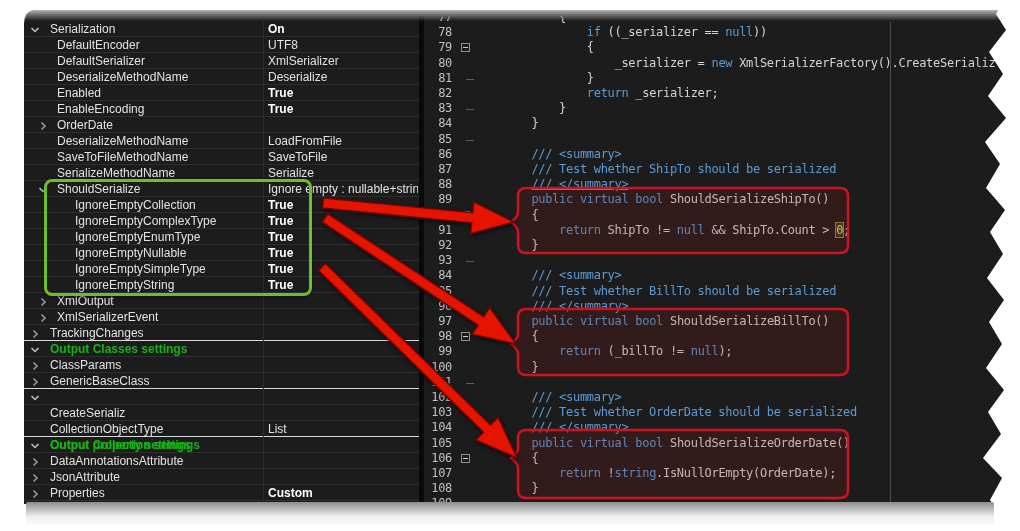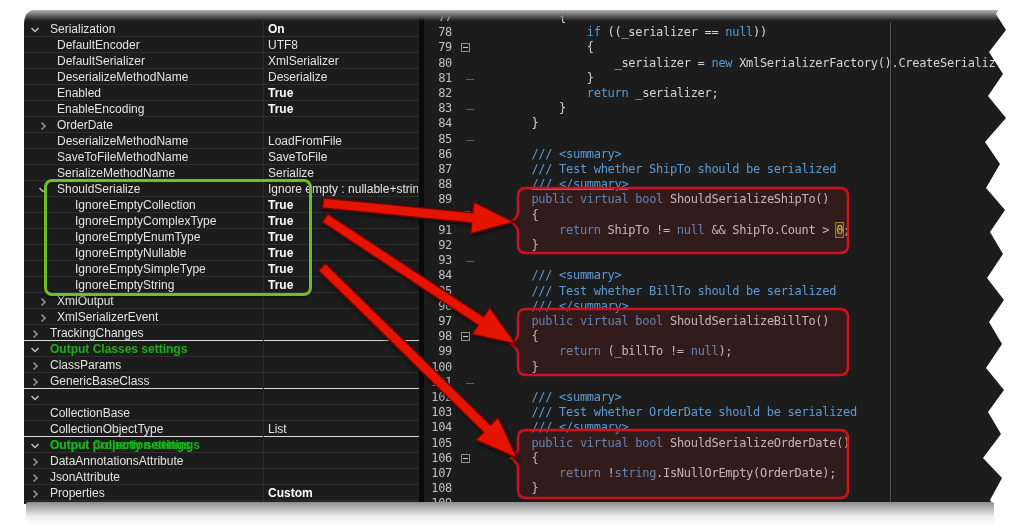--- a/index.html
+++ b/index.html
@@ -176,21 +176,21 @@
             </svg></span>
           <span class="pg-label" style="left: 26px;">GenericBaseClass</span>
         </div>
         <div class="pg-row cat" style="top: 368px;">
           <span class="pg-chev" style="left: 6px;"><svg width="10" height="10" viewBox="0 0 10 10">
               <polyline points="1.5,3 5,6.5 8.5,3" fill="none" stroke="#c2c2c2" stroke-width="1.5"></polyline>
             </svg></span>
           <span class="pg-label" style="left: 26px; margin-top: 48px;">Output Collection settings</span>
         </div>
         <div class="pg-row" style="top: 384px;">
-          <span class="pg-label" style="left: 26px;">CollectionBase</span>
+          <span class="pg-label" style="left: 26px;">CreateSerializ</span>
         </div>
         <div class="pg-row" style="top: 400px;">
           <span class="pg-label" style="left: 26px;">CollectionObjectType</span>
           <span class="pg-value">List</span>
         </div>
         <div class="pg-row cat" style="top: 416px;">
           <span class="pg-chev" style="left: 6px;"><svg width="10" height="10" viewBox="0 0 10 10">
               <polyline points="1.5,3 5,6.5 8.5,3" fill="none" stroke="#c2c2c2" stroke-width="1.5"></polyline>
             </svg></span>
           <span class="pg-label" style="left: 26px;">Output property settings</span>

